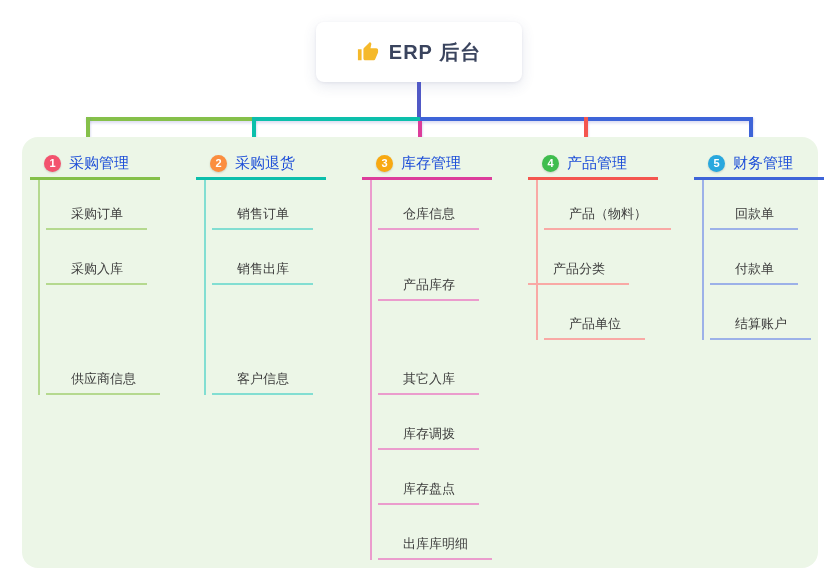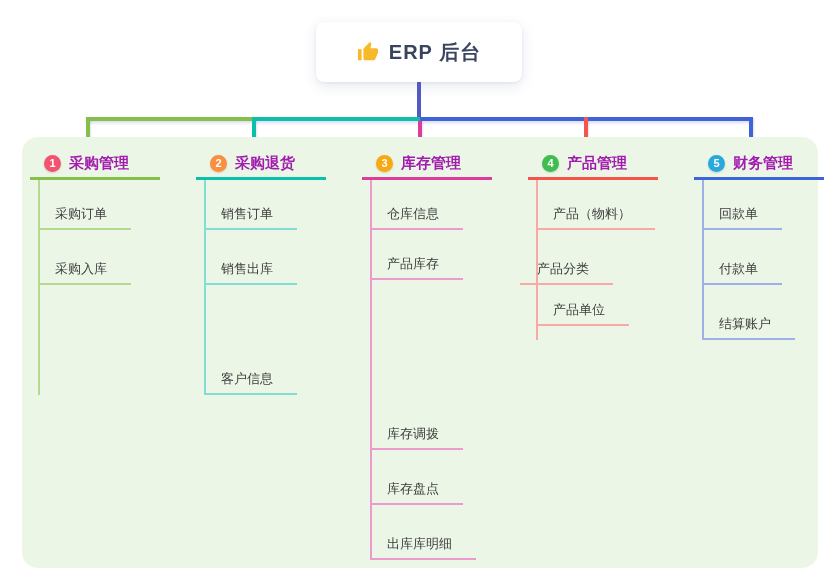--- a/index.html
+++ b/index.html
@@ -29,26 +29,26 @@
   
   .bnode{
     position:absolute;top:150px;width:116px;height:27px;box-sizing:content-box;
     border-bottom:3px solid #999;display:flex;align-items:center;padding-left:14px;
   }
   .badge{
     width:17px;height:17px;border-radius:50%;margin-right:8px;flex:0 0 17px;
     color:#fff;font-size:11px;font-weight:bold;line-height:17px;text-align:center;
     box-shadow:0 1px 2px rgba(0,0,0,0.15);
   }
-  .btitle{font-size:15px;font-weight:700;color:#a21caf;white-space:nowrap;}
+  .btitle{font-size:15px;font-weight:400;color:#1d4ed8;white-space:nowrap;}
   
   .ctrunk{position:absolute;top:180px;width:2px;}
   .child{
     position:absolute;height:26px;box-sizing:border-box;border-bottom:2px solid #ccc;
-    display:flex;align-items:flex-end;padding:0 24px 5px 17px;white-space:nowrap;
+    display:flex;align-items:flex-end;padding:0 24px 5px 25px;white-space:nowrap;margin-left:8px;
   }
   .child span{font-size:13px;color:#3d3d3d;}
 </style>
 </head>
 <body>
 
 <div class="canvas">
 
   <div class="root-card">
     <span class="thumb-icon">
@@ -77,20 +77,23 @@
     <span class="badge" style="background: rgb(243, 83, 110);">1</span>
     <span class="btitle">采购管理</span>
   </div>
   <div class="ctrunk" style="left: 38px; height: 215px; background: rgb(181, 217, 143);"></div>
   <div class="child" style="left: 38px; top: 204px; border-bottom-color: rgb(181, 217, 143);">
       <span>采购订单</span>
     </div>
   <div class="child" style="left: 38px; top: 259px; border-bottom-color: rgb(181, 217, 143);">
       <span>采购入库</span>
     </div>
+  <div class="child" style="left: 38px; top: 369px; border-bottom-color: rgb(181, 217, 143);">
+      <span>供应商信息</span>
+    </div>
 
   <div class="bnode" style="left: 196px; border-bottom-color: rgb(12, 191, 171);">
     <span class="badge" style="background: rgb(251, 142, 63);">2</span>
     <span class="btitle">采购退货</span>
   </div>
   <div class="ctrunk" style="left: 204px; height: 215px; background: rgb(130, 222, 210);"></div>
   <div class="child" style="left: 204px; top: 204px; border-bottom-color: rgb(130, 222, 210);">
       <span>销售订单</span>
     </div>
   <div class="child" style="left: 204px; top: 259px; border-bottom-color: rgb(130, 222, 210);">
@@ -101,22 +104,25 @@
     </div>
 
   <div class="bnode" style="left: 362px; border-bottom-color: rgb(220, 61, 155);">
     <span class="badge" style="background: rgb(248, 169, 18);">3</span>
     <span class="btitle">库存管理</span>
   </div>
   <div class="ctrunk" style="left: 370px; height: 380px; background: rgb(235, 156, 205);"></div>
   <div class="child" style="left: 370px; top: 204px; border-bottom-color: rgb(235, 156, 205);">
       <span>仓库信息</span>
     </div>
-  <div class="child" style="left: 370px; top: 254px; border-bottom-color: rgb(235, 156, 205);">
+  <div class="child" style="left: 370px; top: 275px; border-bottom-color: rgb(235, 156, 205);">
       <span>产品库存</span>
+    </div>
+  <div class="child" style="left: 370px; top: 369px; border-bottom-color: rgb(235, 156, 205);">
+      <span>其它入库</span>
     </div>
   <div class="child" style="left: 370px; top: 424px; border-bottom-color: rgb(235, 156, 205);">
       <span>库存调拨</span>
     </div>
   <div class="child" style="left: 370px; top: 479px; border-bottom-color: rgb(235, 156, 205);">
       <span>库存盘点</span>
     </div>
   <div class="child" style="left: 370px; top: 534px; border-bottom-color: rgb(235, 156, 205);">
       <span>出库库明细</span>
     </div>
@@ -125,21 +131,21 @@
     <span class="badge" style="background: rgb(63, 189, 78);">4</span>
     <span class="btitle">产品管理</span>
   </div>
   <div class="ctrunk" style="left: 536px; height: 160px; background: rgb(249, 169, 165);"></div>
   <div class="child" style="left: 536px; top: 204px; border-bottom-color: rgb(249, 169, 165);">
       <span>产品（物料）</span>
     </div>
   <div class="child" style="left: 520px; top: 259px; border-bottom-color: rgb(249, 169, 165);">
       <span>产品分类</span>
     </div>
-  <div class="child" style="left: 536px; top: 300px; border-bottom-color: rgb(249, 169, 165); text-align: center;">
+  <div class="child" style="left: 536px; top: 314px; border-bottom-color: rgb(249, 169, 165); text-align: center;">
       <span>产品单位</span>
     </div>
 
   <div class="bnode" style="left: 694px; border-bottom-color: rgb(62, 100, 216);">
     <span class="badge" style="background: rgb(41, 168, 222);">5</span>
     <span class="btitle">财务管理</span>
   </div>
   <div class="ctrunk" style="left: 702px; height: 160px; background: rgb(156, 177, 232);"></div>
   <div class="child" style="left: 702px; top: 204px; border-bottom-color: rgb(156, 177, 232);">
       <span>回款单</span>

